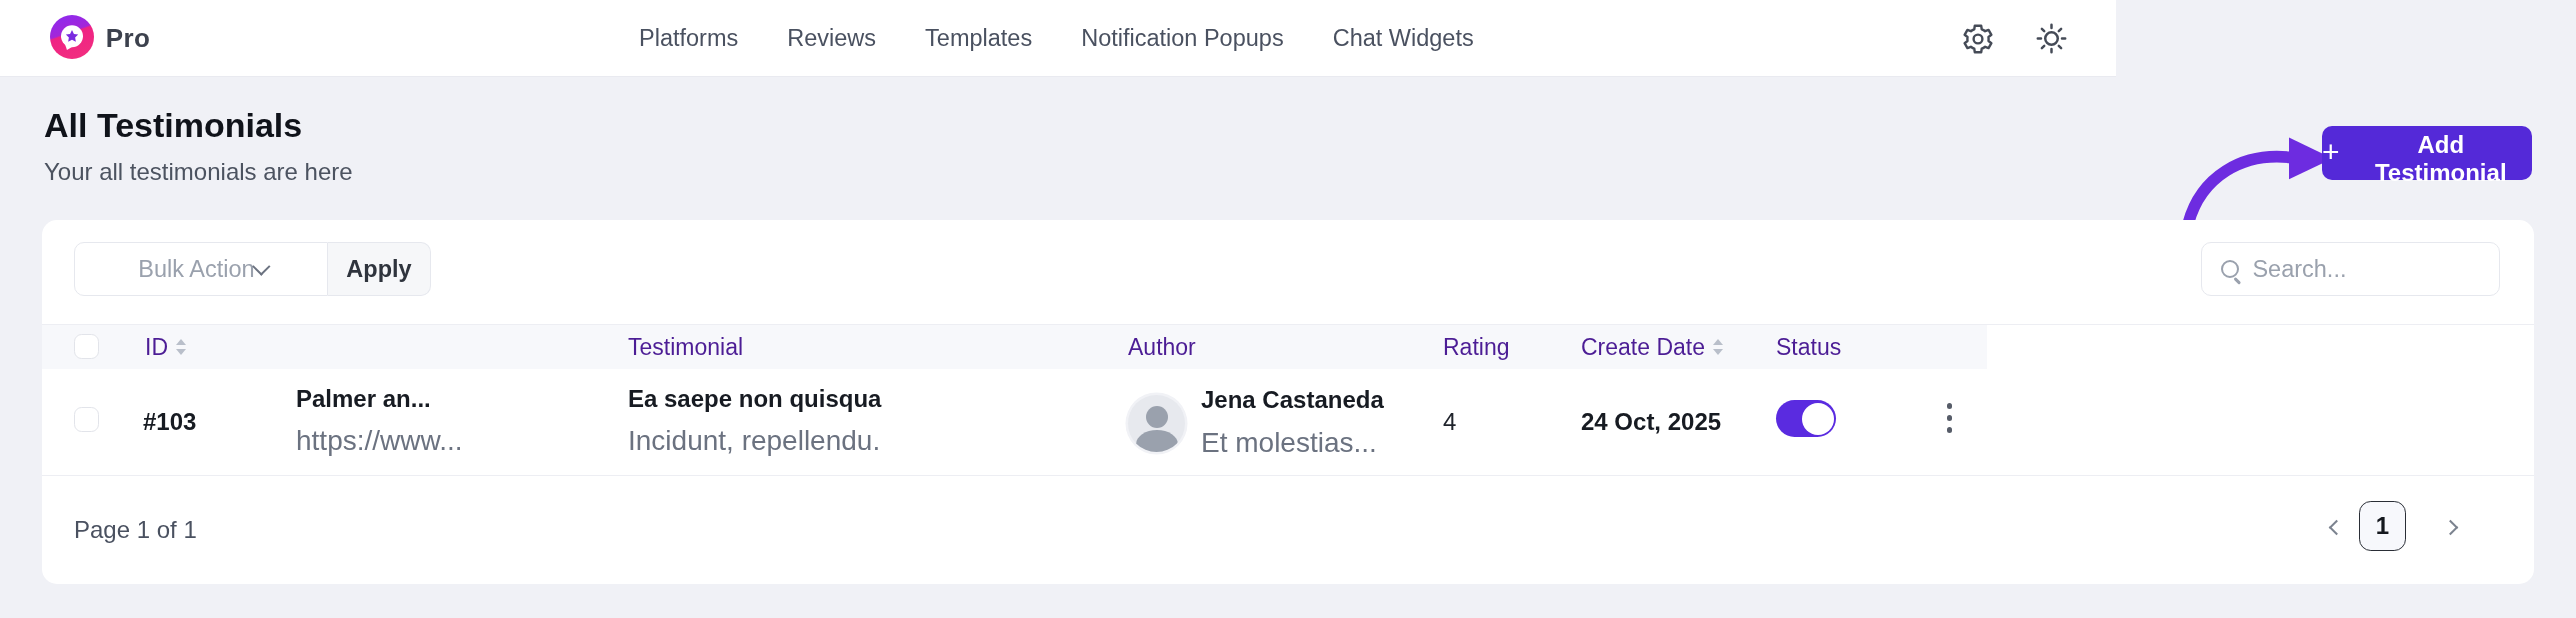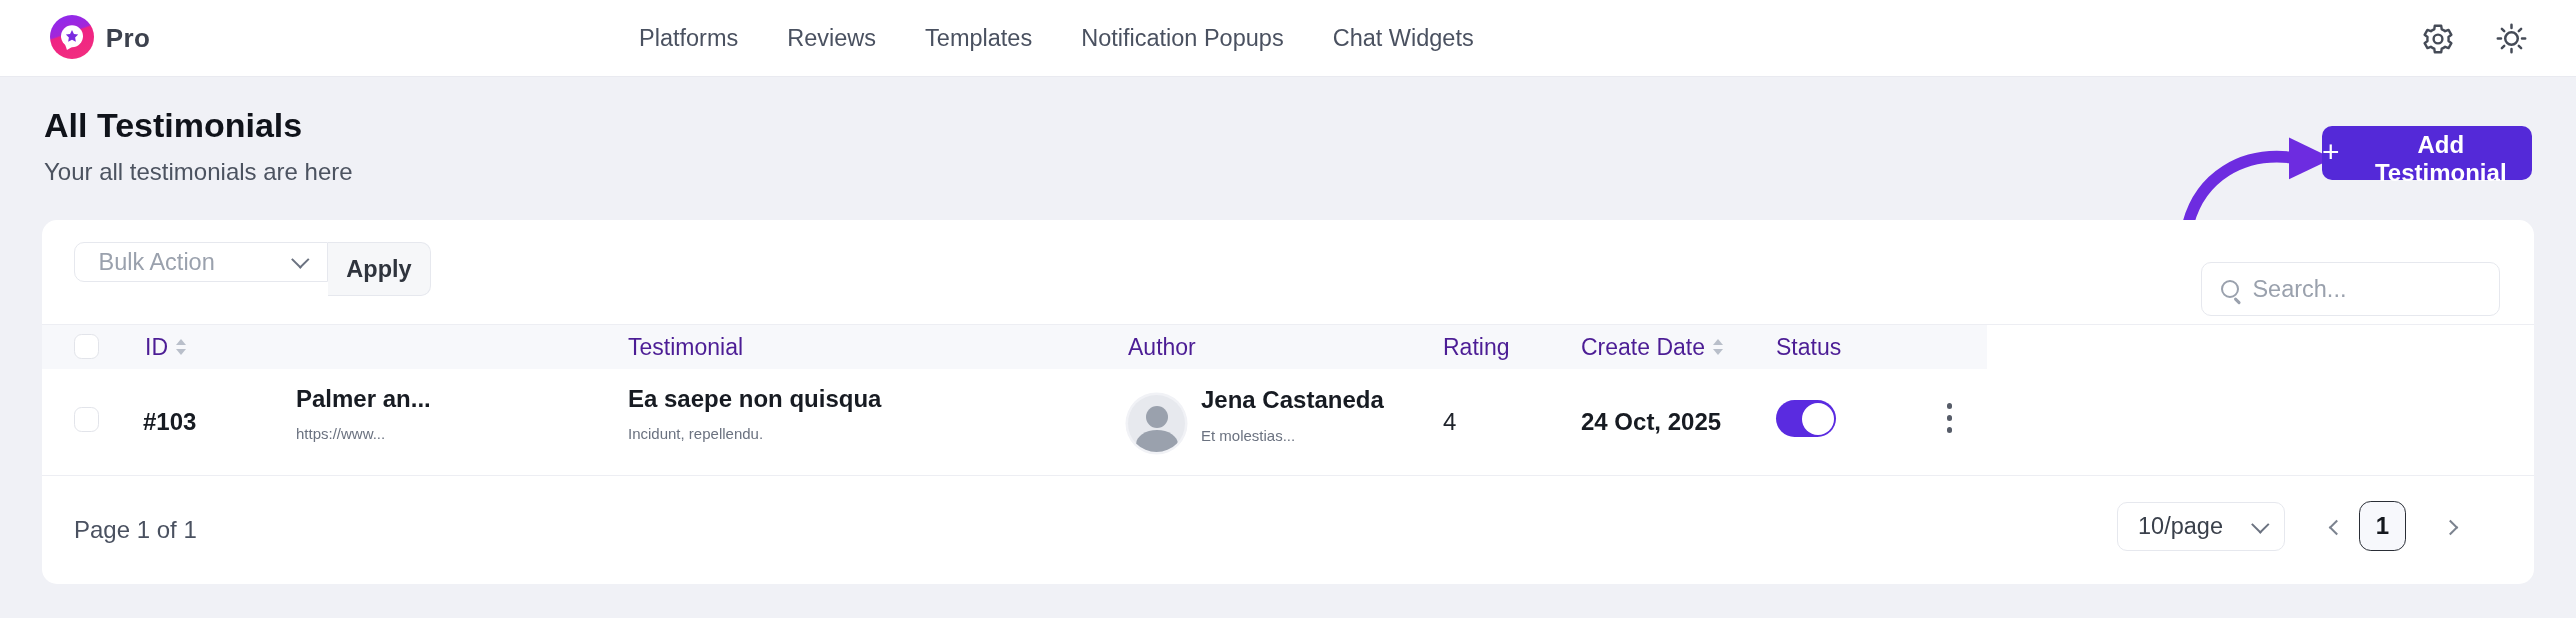--- a/index.html
+++ b/index.html
@@ -7,21 +7,21 @@
   body {
     font-family:"Liberation Sans", sans-serif;
     background:#f0f1f6;
     position:relative;
     overflow:hidden;
     color:#1b1f27;
   }
 
   
   .navbar {
-    position:absolute; left:0; top:0; width:2576px; height:77px;
+    position:absolute; left:0; top:0; width:2116px; height:77px;
     background:#ffffff; border-bottom:0.8px solid #e9eaf0;
   }
   .brand { position:absolute; left:50px; top:15px; display:flex; align-items:center; gap:11.8px; }
   .brand-name { font-size:26px; font-weight:700; color:#3c414d; letter-spacing:0.4px; }
   .nav-links {
     position:absolute; left:639px; top:0; height:77px;
     display:flex; align-items:center; gap:49px;
   }
   .nav-item {
     font-size:23.5px; color:#4a5160; font-weight:500; cursor:pointer; white-space:nowrap;
@@ -53,34 +53,34 @@
 
   
   .card {
     position:absolute; left:42px; top:220px; width:2492px; height:364px;
     background:#ffffff; border-radius:15px;
   }
 
   
   .bulk-group { position:absolute; left:32px; top:22px; height:54px; display:flex; }
   .bulk-select {
-    width:254px; height:40px; border:0.8px solid #e6e8ee; border-radius:10px 0 0 10px;
-    display:flex; align-items:center; justify-content:space-between;
+    width:254px; height:54px; border:0.8px solid #e6e8ee; border-radius:10px 0 0 10px;
+    display:flex; align-items:center; justify-content:center;
     padding:0 20px 0 23.5px; cursor:pointer; background:#fff;
   }
   .bulk-select .ph { font-size:23.5px; color:#9aa1ad; }
   .apply-btn {
     width:103px; height:54px; background:#f6f7f9; border:0.8px solid #e6e8ee; border-left:none;
     border-radius:0 10px 10px 0; font-size:23.5px; font-weight:700; color:#2f343d;
     display:flex; align-items:center; justify-content:center; cursor:pointer; font-family:inherit;
   }
   .search-box {
     position:absolute; right:34px; top:22px; width:299px; height:54px;
     border:0.8px solid #e6e8ee; border-radius:10px; background:#fff;
-    display:flex; align-items:center; padding:0 17px 0 18.5px; gap:13.4px;margin-top:20px;
+    display:flex; align-items:center; padding:0 17px 0 18.5px; gap:13.4px;
   }
   .search-box input {
     border:none; outline:none; flex:1; font-size:23.5px; color:#3a404b; font-family:inherit; background:transparent;
   }
   .search-box input::placeholder { color:#9aa1ad; }
 
   
   .table-top-border { position:absolute; left:0; top:104px; width:2492px; height:0.8px; background:#edeef3; }
   .thead { position:absolute; left:0; top:105px; width:1945px; height:44px; background:#f7f8fb; }
   .th { position:absolute; top:0; height:44px; display:flex; align-items:center; gap:8.4px;
@@ -91,21 +91,21 @@
 
   .row-sep { position:absolute; left:0; top:255px; width:2492px; height:0.8px; background:#edeef3; }
 
   .checkbox {
     width:25px; height:25px; border:1.7px solid #e2e4ea; border-radius:7.6px; background:#fff; cursor:pointer;
   }
   .cb-head { position:absolute; left:32px; top:114px; }
   .cb-row  { position:absolute; left:32px; top:187px; }
 
   .cell-main { font-size:24px; font-weight:700; color:#171b22; }
-  .cell-sub  { font-size:15px; color:#6b7280; }
+  .cell-sub  { font-size:28px; color:#6b7280; }
 
   .avatar {
     position:absolute; left:1086px; top:175px; width:57px; height:57px; border-radius:50%;
     background:#e7e9ee; overflow:hidden; box-shadow:0 0 0 2.5px #f1f2f6;
   }
   .avatar .head { position:absolute; left:17.6px; top:11px; width:22px; height:22px; border-radius:50%; background:#9aa1ad; }
   .avatar .torso { position:absolute; left:7.6px; top:35px; width:42px; height:28.6px; border-radius:50% 50% 0 0; background:#9aa1ad; }
 
   .toggle {
     position:absolute; left:1734px; top:180px; width:60px; height:37px; border-radius:18.5px;
@@ -274,24 +274,20 @@
     <div class="kebab">
         <i></i>
         <i></i>
         <i></i>
       </div>
   </div>
   <div class="row-sep"></div>
 
   <span class="page-summary">Page 1 of 1</span>
 
-  <div class="pagesize-select">
-    <span class="val">10/page</span>
-    <span class="chev-down"></span>
-  </div>
   <span class="pager-prev">
       <i class="chev-left"></i>
     </span>
   <div class="page-num">1</div>
   <span class="pager-next">
       <i class="chev-right"></i>
     </span>
 </div>
 
 

